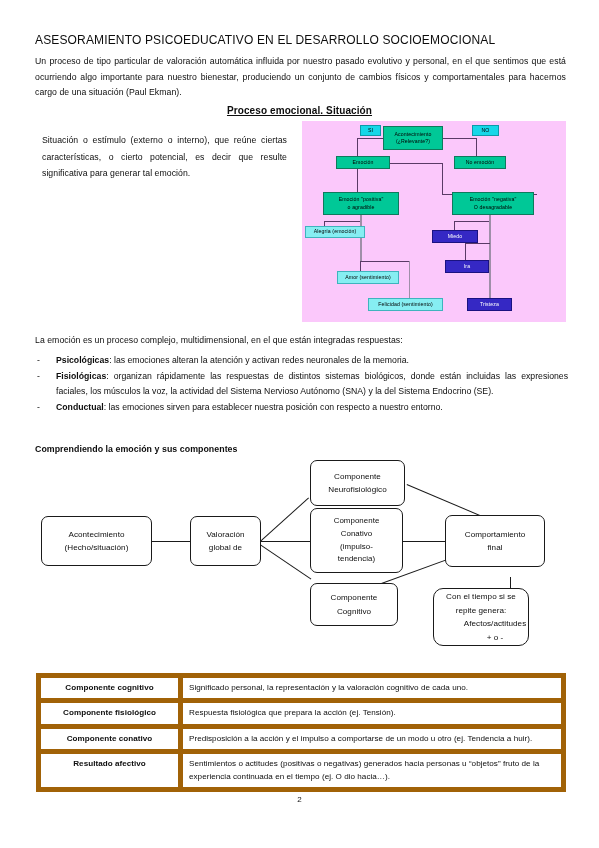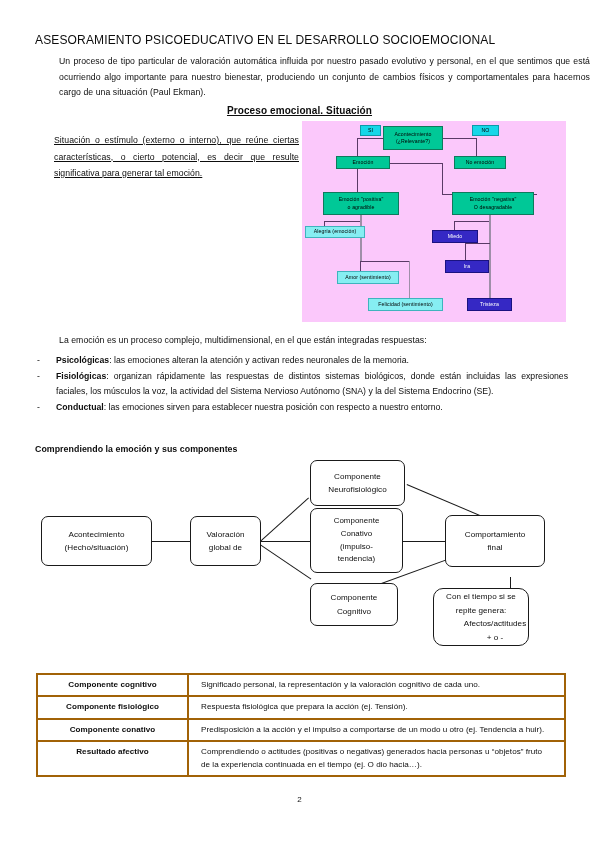--- a/index.html
+++ b/index.html
@@ -11,29 +11,29 @@
   }
   .page{position:absolute;left:0;top:0;width:599px;height:848px;}
 
   
   .doc-title{
     position:absolute;left:35px;top:34px;width:530px;
     font-size:12px;letter-spacing:.15px;line-height:12px;
   }
   .para{
     position:absolute;font-size:8.7px;line-height:15.6px;
-    text-align:justify;letter-spacing:.05px;margin-left:24px;
+    text-align:justify;letter-spacing:.05px;
   }
   .p-intro{left:35px;top:54px;width:531px;}
   .section-head{
     position:absolute;font-size:10px;font-weight:bold;
     text-decoration:underline;letter-spacing:.1px;
   }
   .sh-proceso{left:0;top:105px;width:599px;text-align:center;}
-  .p-situacion{left:30px;top:132px;width:245px;line-height:16.5px;text-decoration:underline;}
+  .p-situacion{left:42px;top:132px;width:245px;line-height:16.5px;}
   .p-emocion{left:35px;top:333px;width:531px;}
   .sub-head{
     position:absolute;left:35px;top:444px;font-size:8.8px;font-weight:bold;
     letter-spacing:.05px;
   }
 
   
   .bullets{position:absolute;left:35px;top:353px;width:533px;}
   .bullet{position:relative;padding-left:21px;font-size:8.7px;line-height:15.6px;
           margin-bottom:0px;text-align:justify;}
@@ -75,21 +75,21 @@
   .cline.h{height:1px;}
   .cline.v{width:1px;}
   .diag{position:absolute;transform-origin:0 0;background:#1a1a1a;height:1px;}
 
   
   table.comp-table{
     position:absolute;left:36px;top:673px;width:530px;
     border-collapse:collapse;font-size:8.1px;
   }
   table.comp-table td{
-    border:2px solid #a16207;padding:4px 12px;vertical-align:top;
+    border:5px solid #a16207;padding:4px 6px;vertical-align:top;
     line-height:12.4px;letter-spacing:.03px;
   }
   table.comp-table td.key{
     width:125px;font-weight:bold;text-align:center;white-space:nowrap;
   }
   .page-num{
     position:absolute;left:0;top:795px;width:599px;text-align:center;
     font-size:8px;color:#111;
   }
 </style>
@@ -264,19 +264,19 @@
       <tr>
         <td class="key">Componente fisiológico</td>
         <td>Respuesta fisiológica que prepara la acción (ej. Tensión).</td>
       </tr>
       <tr>
         <td class="key">Componente conativo</td>
         <td>Predisposición a la acción y el impulso a comportarse de un modo u otro (ej. Tendencia a huir).</td>
       </tr>
       <tr>
         <td class="key">Resultado afectivo</td>
-        <td>Comprendiendo o actitudes (positivas o negativas) generados hacia personas u “objetos” fruto de la experiencia continuada en el tiempo (ej. O dio hacia…).</td>
+        <td>Sentimientos o actitudes (positivas o negativas) generados hacia personas u “objetos” fruto de la experiencia continuada en el tiempo (ej. O dio hacia…).</td>
       </tr>
     </tbody>
   </table>
 
   <div class="page-num">2</div>
 </div>
 
 </body></html>

